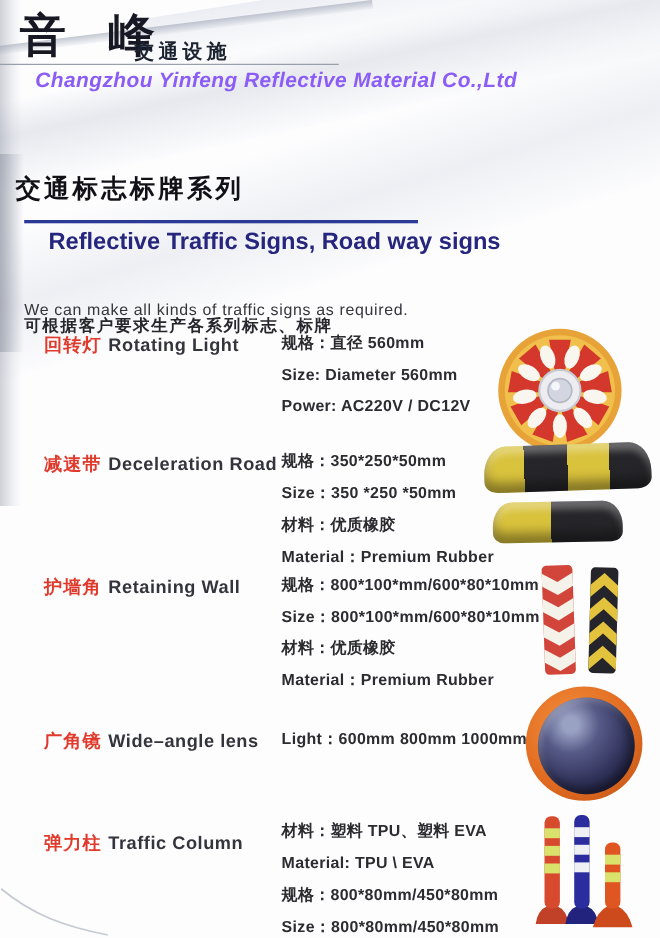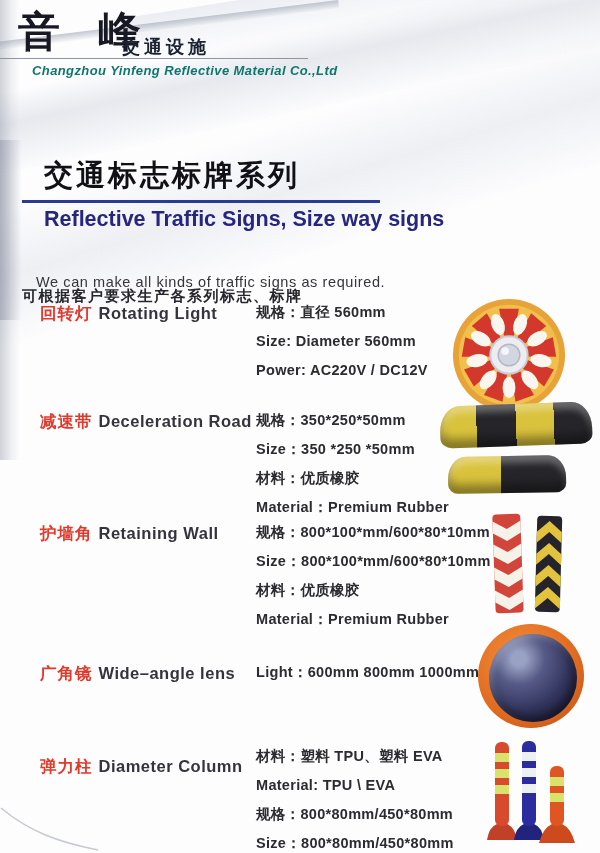--- a/index.html
+++ b/index.html
@@ -24,30 +24,30 @@
   .left-band2{position:absolute;left:0;top:140px;width:22px;height:180px;
     background:linear-gradient(90deg,rgba(140,146,162,.5),rgba(255,255,255,0));}
   .bottom-arc{position:absolute;left:0;top:792px;}
   
   .logo-cn{position:absolute;left:18px;top:4px;font-size:42px;font-weight:700;
     color:#181824;letter-spacing:12px;font-family:"DejaVu Serif",serif;}
   .logo-sub{position:absolute;left:122px;top:4px;margin-top:31px;}
   .logo-sub-cn{font-size:18px;font-weight:700;color:#1b2330;letter-spacing:4px;}
   .logo-sub-en{font-size:15.5px;font-weight:600;color:#222a36;margin-top:3px;letter-spacing:.5px;}
   .logo-rule{position:absolute;left:0;top:58px;width:308px;height:1px;background:#8f96a2;}
-  .company{position:absolute;left:32px;top:63px;font-size:13px;font-style:italic;
-    font-weight:700;color:#0f766e;letter-spacing:.4px;}
-  
-  .title-cn{position:absolute;left:44px;top:156px;font-size:29px;font-weight:800;
+  .company{position:absolute;left:32px;top:63px;font-size:19px;font-style:italic;
+    font-weight:700;color:#8b5cf6;letter-spacing:.4px;}
+  
+  .title-cn{position:absolute;left:14px;top:156px;font-size:23px;font-weight:800;
     color:#101016;letter-spacing:3px;font-family:Liberation Mono, monospace;}
   .title-underline{position:absolute;left:22px;top:200px;width:358px;height:3px;background:#2b3a96;}
   .title-en{position:absolute;left:44px;top:207px;font-size:21.5px;font-weight:800;color:#26267e;}
   .intro-cn{position:absolute;left:22px;top:247px;font-size:15px;font-weight:700;
     color:#26262c;letter-spacing:1.5px;margin-top:40px;}
-  .intro-en{position:absolute;left:36px;top:274px;font-size:14.5px;font-weight:500;
+  .intro-en{position:absolute;left:22px;top:274px;font-size:14.5px;font-weight:500;
     color:#35353b;letter-spacing:.6px;}
   
   .product-row{position:absolute;left:0;width:600px;}
   .p-name{position:absolute;left:40px;top:5px;font-size:16.5px;white-space:nowrap;}
   .p-name .cn{color:#e03a2c;font-weight:700;letter-spacing:1px;}
   .p-name .en{color:#34343c;font-weight:700;letter-spacing:.5px;margin-left:6px;margin-top:28px;}
   .p-specs{position:absolute;left:256px;top:0;}
   .spec-line{font-size:14.5px;font-weight:600;color:#2b2b30;line-height:29px;
     white-space:nowrap;letter-spacing:.3px;}
   .row1{top:298px;} .row2{top:406px;} .row3{top:518px;} .row4{top:658px;} .row5{top:742px;}
@@ -86,21 +86,21 @@
 
 <div class="logo-cn">音 峰</div>
 <div class="logo-sub">
   <div class="logo-sub-cn">交通设施</div>
 </div>
 <div class="logo-rule"></div>
 <div class="company">Changzhou Yinfeng Reflective Material Co.,Ltd</div>
 
 <div class="title-cn">交通标志标牌系列</div>
 <div class="title-underline"></div>
-<div class="title-en">Reflective Traffic Signs, Size way signs</div>
+<div class="title-en">Reflective Traffic Signs, Road way signs</div>
 <div class="intro-cn">可根据客户要求生产各系列标志、标牌</div>
 <div class="intro-en">We can make all kinds of traffic signs as required.</div>
 
 <div class="product-row row1">
   <div class="p-name">
     <span class="cn">回转灯</span><span class="en">Rotating Light</span>
   </div>
   <div class="p-specs">
     <div class="spec-line">规格：直径 560mm</div>
     <div class="spec-line">Size: Diameter 560mm</div>
@@ -193,21 +193,21 @@
     <div class="spec-line">Light：600mm 800mm 1000mm</div>
   </div>
 </div>
 <div class="p-img" id="img-mirror">
   <div class="mirror-rim"></div>
   <div class="mirror-glass"></div>
 </div>
 
 <div class="product-row row5">
   <div class="p-name" style="top:14px;">
-    <span class="cn">弹力柱</span><span class="en">Diameter Column</span>
+    <span class="cn">弹力柱</span><span class="en">Traffic Column</span>
   </div>
   <div class="p-specs">
     <div class="spec-line">材料：塑料 TPU、塑料 EVA</div>
     <div class="spec-line">Material:  TPU  \  EVA</div>
     <div class="spec-line">规格：800*80mm/450*80mm</div>
     <div class="spec-line">Size：800*80mm/450*80mm</div>
   </div>
 </div>
 <div class="p-img" id="img-columns">
   <svg viewBox="0 0 138 114" width="138" height="114">

